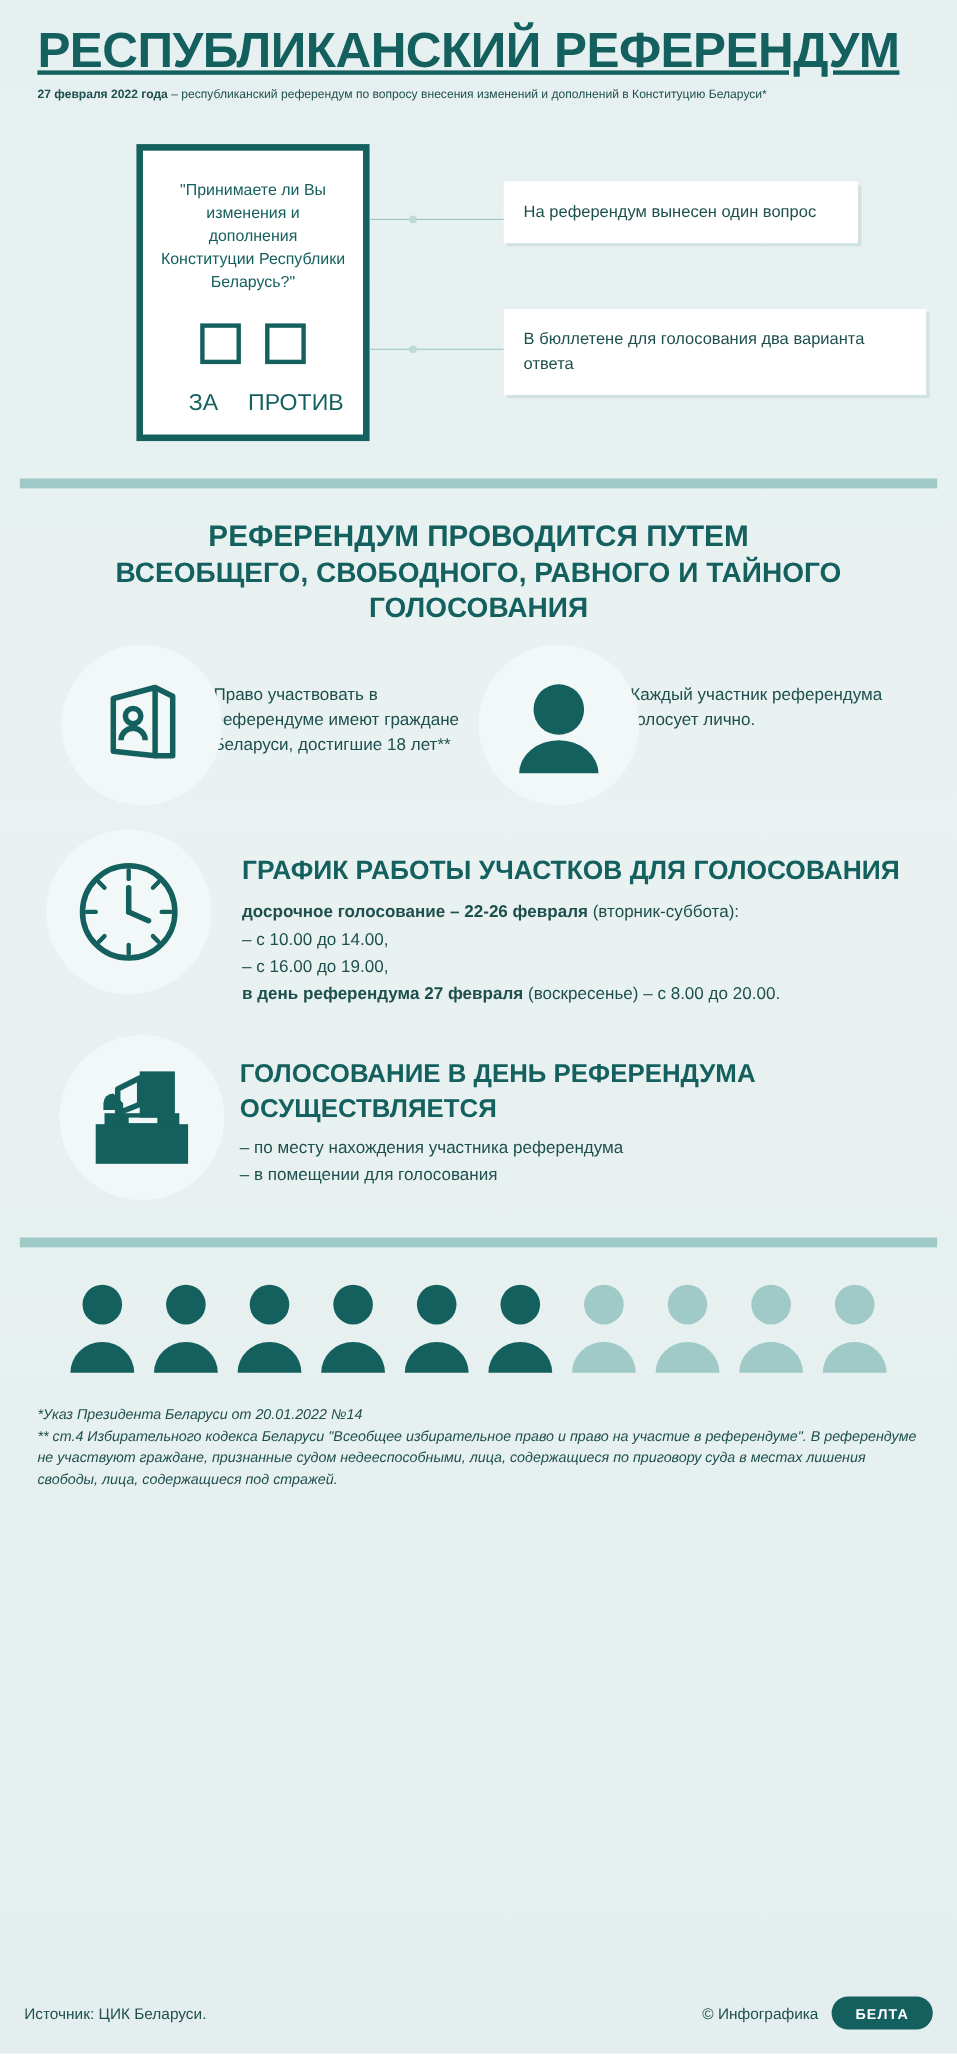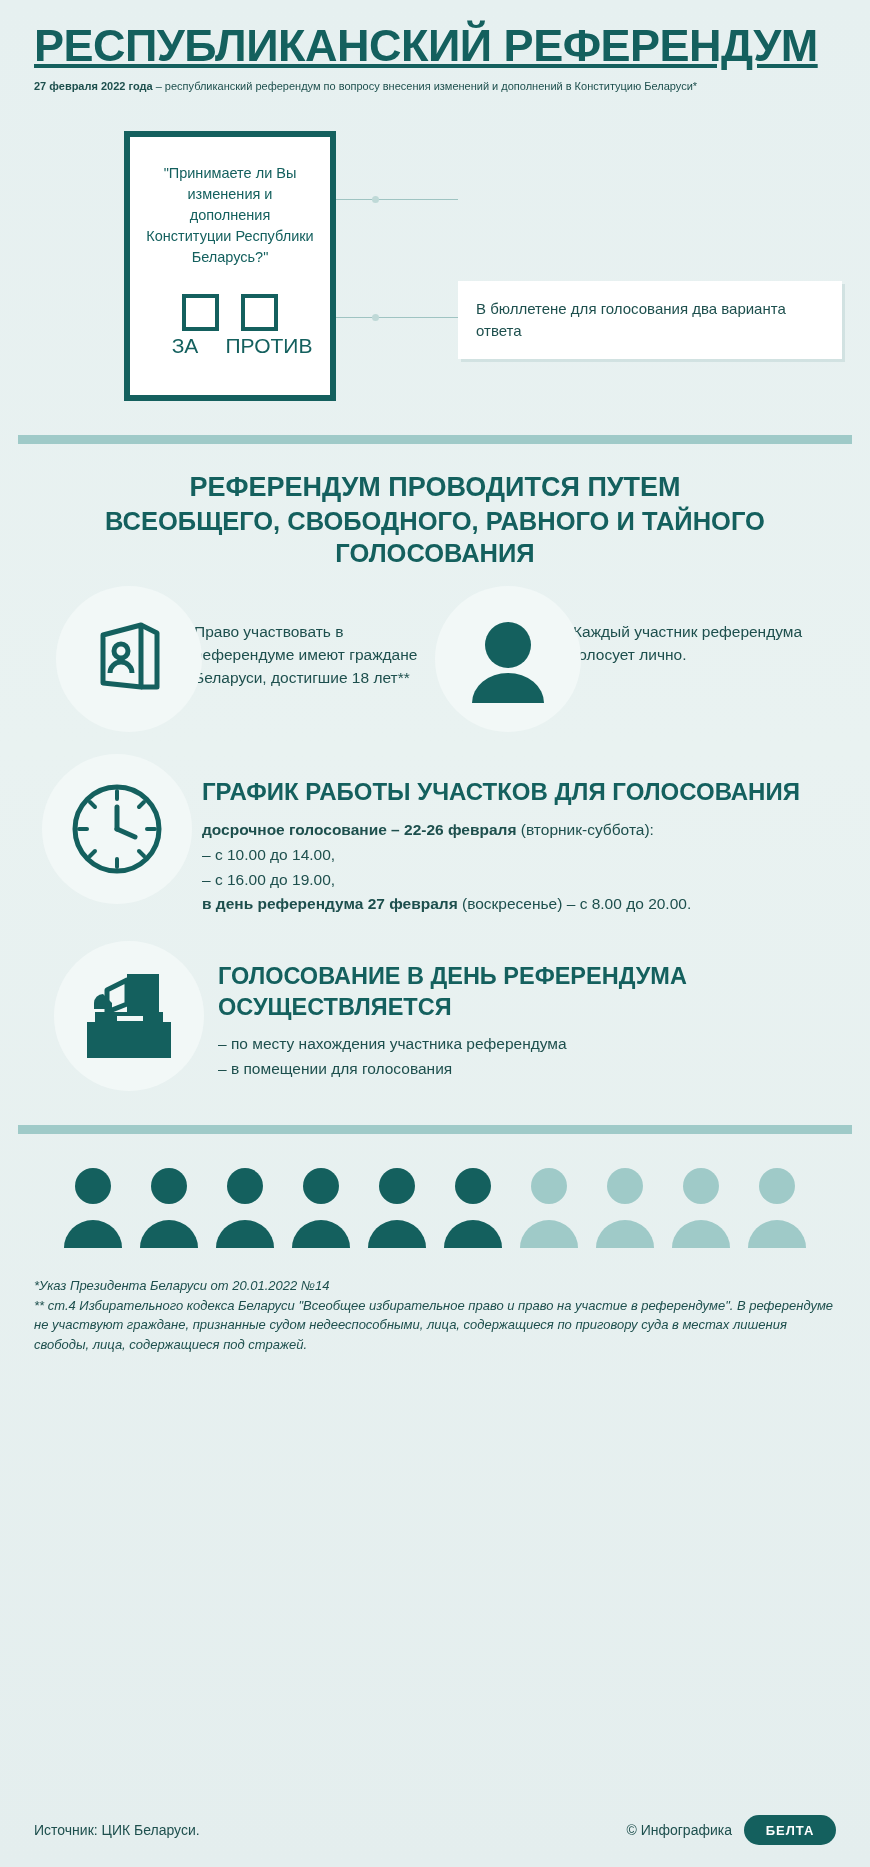--- a/index.html
+++ b/index.html
@@ -78,21 +78,21 @@
   .ballot-box {
     width: 37px;
     height: 37px;
     border: 4px solid #14605e;
     background: #fff;
   }
   .ballot-labels {
     display: flex;
     justify-content: center;
     gap: 22px;
-    margin-top: 3px;
+    margin-top: 24px;
   }
   .ballot-labels span {
     width: 68px;
     text-align: center;
     font-size: 21px;
     color: #14605e;
     font-weight: normal;
   }
   .ballot-labels span.first { width: 37px; }
 
@@ -171,21 +171,21 @@
     margin-left: -8px;
   }
 
   
   .sched {
     display: flex;
     align-items: flex-start;
     padding: 28px 30px 0 42px;
   }
   .sched .circle-bg { width: 150px; height: 150px; }
-  .sched-body { margin-left: 10px; padding-top: 18px; }
+  .sched-body { margin-left: 28px; padding-top: 18px; }
   .sched-title {
     color: #14605e;
     font-size: 24px;
     font-weight: bold;
     margin-bottom: 12px;
   }
   .sched-line {
     font-size: 15.5px;
     color: #1d4f4d;
     line-height: 1.6;
@@ -244,21 +244,21 @@
   .notes .n1 { font-weight: normal; }
 
   
   .footer {
     position: absolute;
     left: 0; right: 0; bottom: 0;
     height: 74px;
     display: flex;
     align-items: center;
     justify-content: space-between;
-    padding: 0 34px;
+    padding: 0 22px;
     font-size: 14px;
     color: #1d4f4d;
   }
   .footer .right { display: flex; align-items: center; gap: 12px; }
   .belta {
     width: 92px; height: 30px;
     border-radius: 15px;
     background: #14605e;
     color: #ffffff;
     font-size: 13px;
@@ -293,20 +293,21 @@
         <span class="first">ЗА</span>
         <span>ПРОТИВ</span>
       </div>
     </div>
 
     <div class="leader l1"></div>
     <div class="dot d1"></div>
     <div class="leader l2"></div>
     <div class="dot d2"></div>
 
+    <div class="callout c1">На референдум вынесен один вопрос</div>
     <div class="callout c2">В бюллетене для голосования два варианта ответа</div>
   </div>
 
   <div class="divider"></div>
 
   <div class="sec2">
     <h2>
       <span>РЕФЕРЕНДУМ ПРОВОДИТСЯ ПУТЕМ</span>
       <span class="l2">ВСЕОБЩЕГО, СВОБОДНОГО, РАВНОГО И ТАЙНОГО ГОЛОСОВАНИЯ</span>
     </h2>

